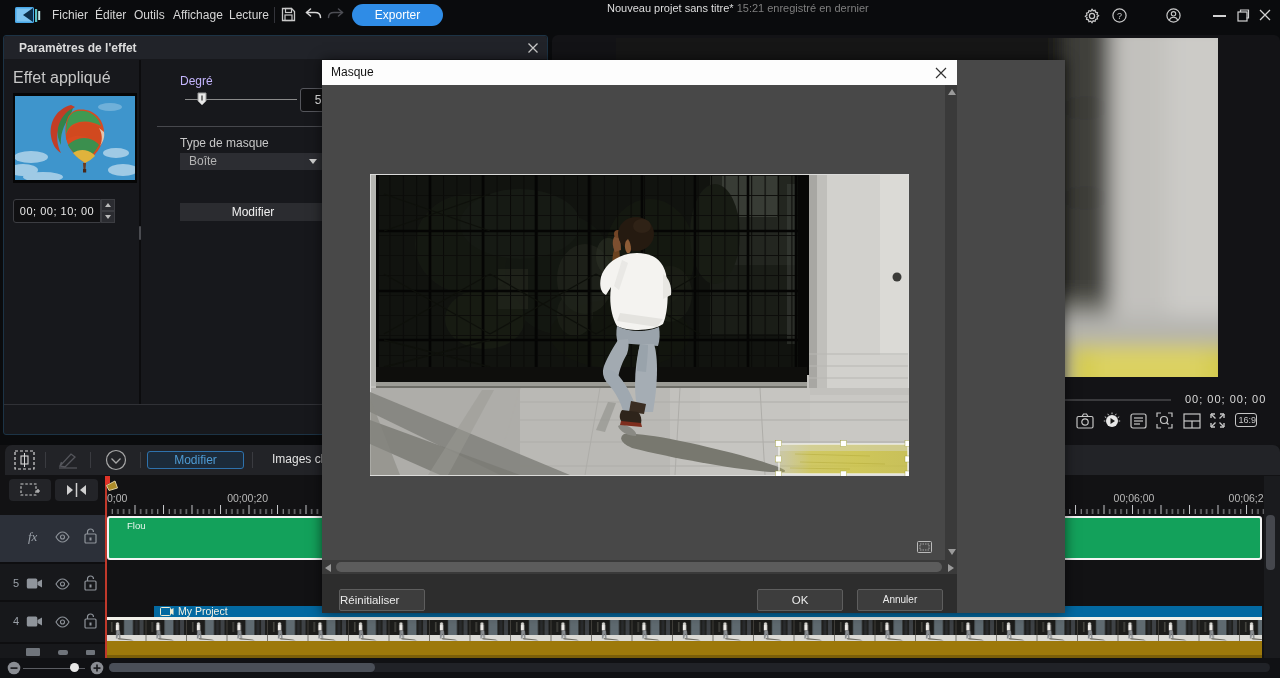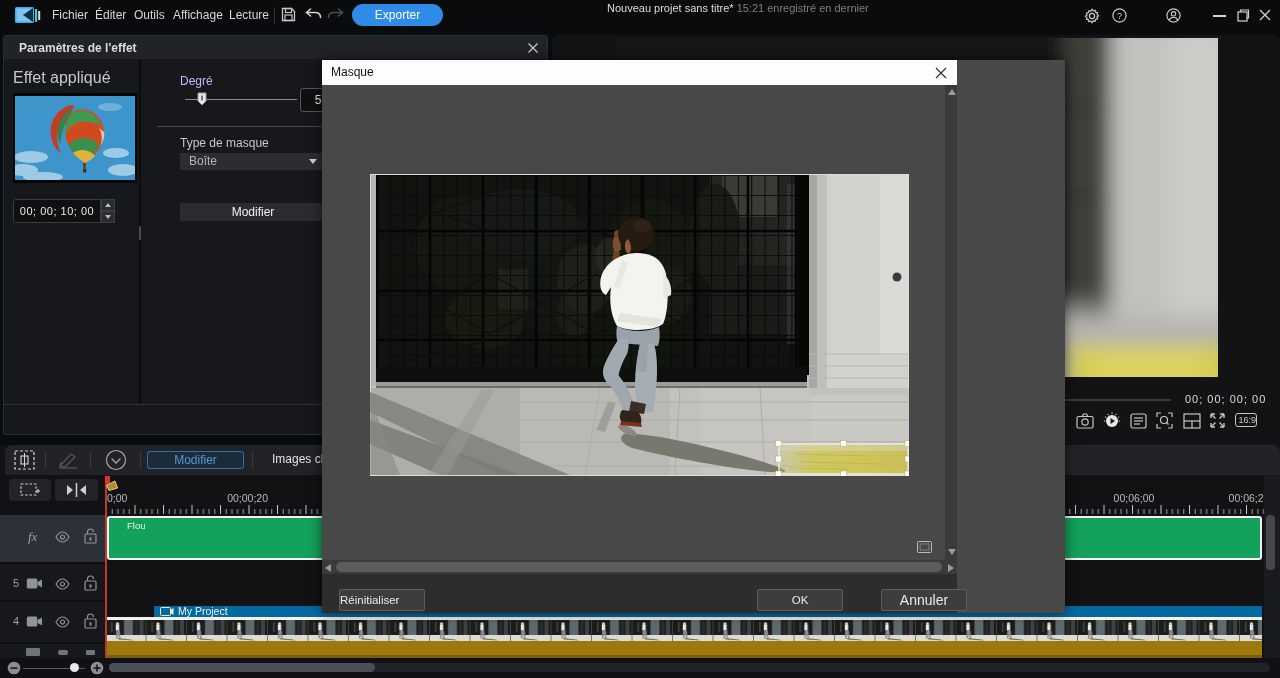--- a/index.html
+++ b/index.html
@@ -565,17 +565,17 @@
   <div class="abs" style="left:626px;top:489px;width:0;height:0;border-left:4px solid transparent;border-right:4px solid transparent;border-top:6px solid #9a9a9a;"></div>
 
   <div class="abs" style="left:0;top:500px;width:635px;height:14px;background:#3a3a3a;"></div>
   <div class="abs" style="left:3px;top:504px;width:0;height:0;border-top:4px solid transparent;border-bottom:4px solid transparent;border-right:6px solid #9a9a9a;"></div>
   <div class="abs" style="left:626px;top:504px;width:0;height:0;border-top:4px solid transparent;border-bottom:4px solid transparent;border-left:6px solid #9a9a9a;"></div>
   <div class="abs" style="left:14px;top:502px;width:606px;height:10px;background:#5c5c5c;border-radius:5px;"></div>
 
   <div class="abs" style="left:0;top:514px;width:635px;height:39px;background:#2d2d2d;">
     <div class="abs" style="left:17px;top:15px;width:86px;height:22px;background:#3d3d3d;border:1px solid #5e5e5e;border-radius:2px;color:#eaeaea;font-size:11.5px;line-height:20px;">Réinitialiser</div>
     <div class="abs" style="left:435px;top:15px;width:86px;height:22px;background:#3d3d3d;border:1px solid #5e5e5e;border-radius:2px;color:#eaeaea;font-size:11.5px;text-align:center;line-height:20px;">OK</div>
-    <div class="abs" style="left:559px;top:15px;width:86px;height:22px;background:#3d3d3d;border:1px solid #5e5e5e;border-radius:2px;color:#eaeaea;font-size:14px;text-align:center;line-height:20px;">Annuler</div>
+    <div class="abs" style="left:535px;top:15px;width:86px;height:22px;background:#3d3d3d;border:1px solid #5e5e5e;border-radius:2px;color:#eaeaea;font-size:10px;text-align:center;line-height:20px;">Annuler</div>
   </div>
 </div>
 
 </div>
 
 </body></html>

